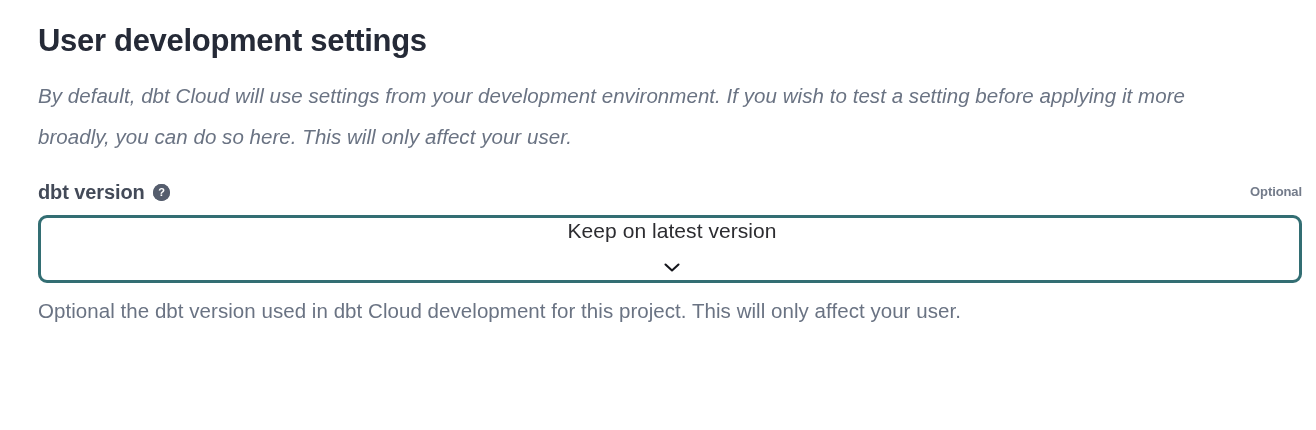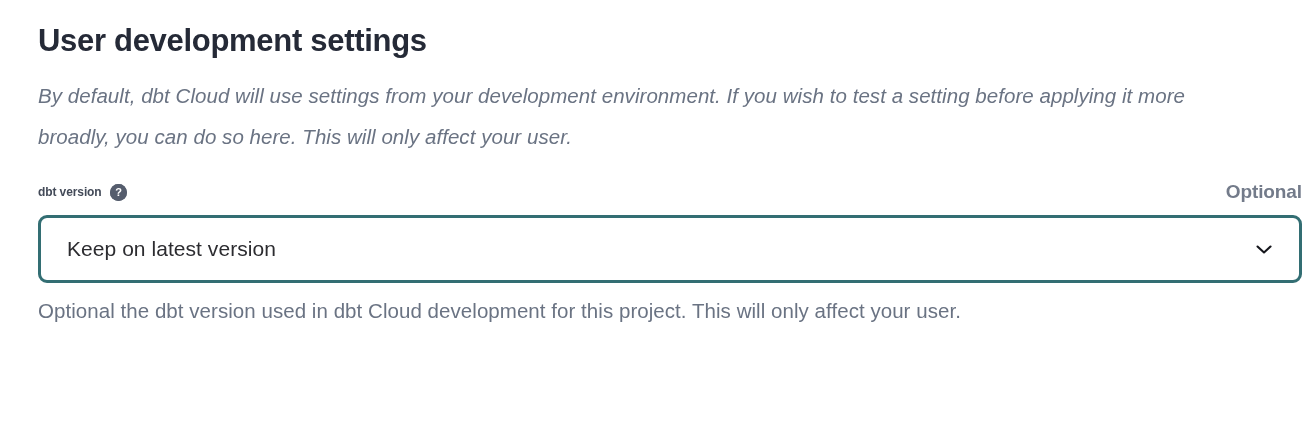--- a/index.html
+++ b/index.html
@@ -62,21 +62,21 @@
     height: 22px;
   }
 
   .field-label {
     display: flex;
     align-items: center;
     gap: 8px;
   }
 
   .field-label-text {
-    font-size: 12px;
+    font-size: 20px;
     line-height: 20px;
     font-weight: 700;
     color: #434a58;
     letter-spacing: -0.1px;
   }
 
   .help-icon {
     display: inline-flex;
     align-items: center;
     justify-content: center;
@@ -87,40 +87,41 @@
     color: #ffffff;
     font-size: 12px;
     font-weight: 700;
     line-height: 1;
     cursor: pointer;
     user-select: none;
   }
   .help-icon svg { display: block; }
 
   .field-optional {
-    font-size: 19px;
+    font-size: 13px;
     line-height: 20px;
     font-weight: 700;
     color: #737b8a;
     letter-spacing: -0.1px;
   }
 
   
   .select-control {
     position: relative;
     margin-top: 12px;
     height: 68px;
     box-sizing: border-box;
     background: #ffffff;
     border: 3px solid #336e73;
     border-radius: 9px;
     display: flex;
     align-items: center;
     padding: 0 22px 0 26px;
     cursor: pointer;
+    flex-direction: column;
   }
 
   .select-value {
     flex: 1 1 auto;
     font-size: 21px;
     line-height: 26px;
     color: #2c2c30;
     font-weight: 400;
     letter-spacing: 0.05px;
     white-space: nowrap;

